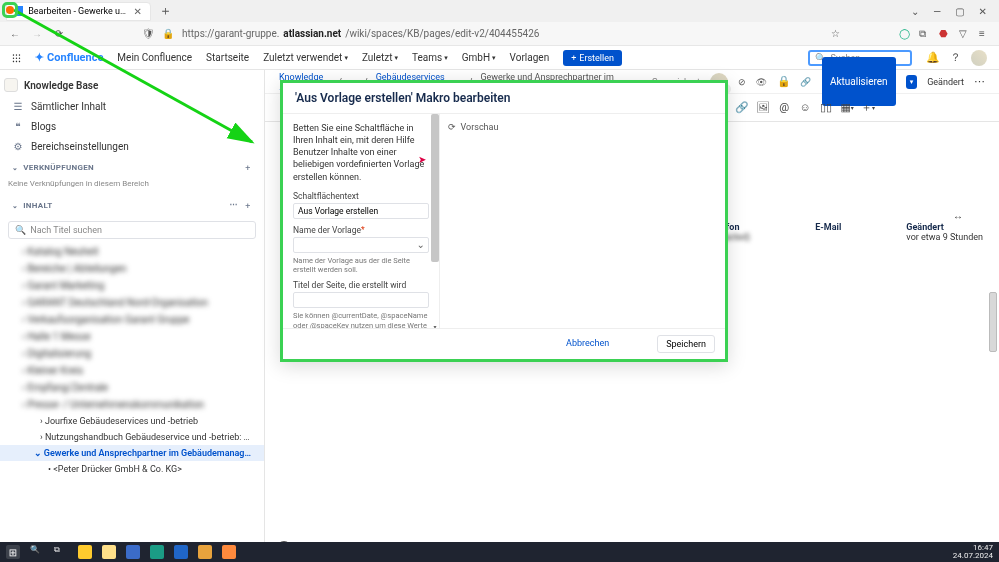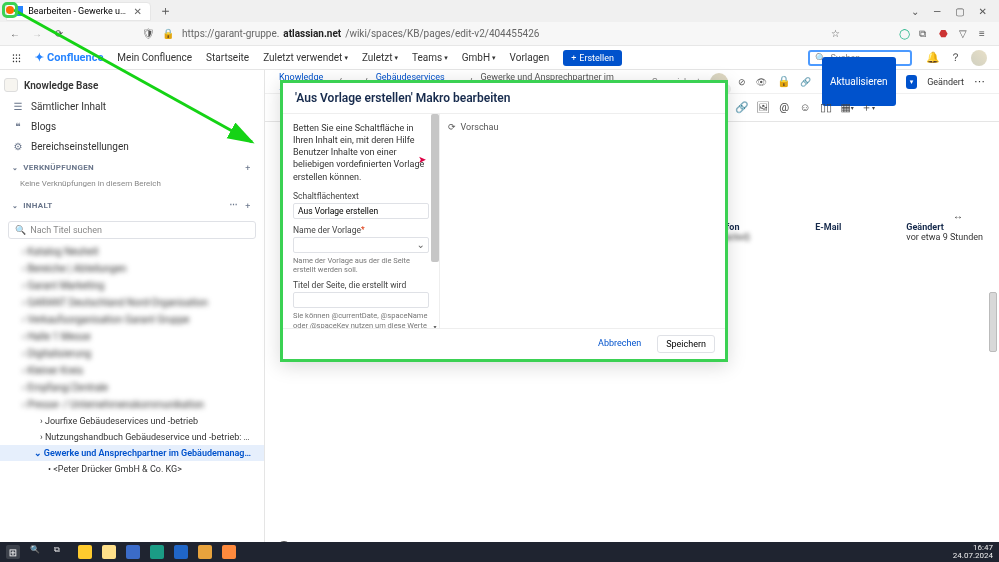--- a/index.html
+++ b/index.html
@@ -32,21 +32,21 @@
     
     .main { display:flex; height:493px; background:#fff; }
     .sidebar { width:265px; border-right:1px solid #e5e5e5; display:flex; flex-direction:column; font-size:10px; color:#333; }
     .space-head { display:flex; align-items:center; gap:6px; padding:8px 4px 4px; }
     .space-head .icon { width:14px; height:14px; background:#f7f5f0; border:1px solid #ddd; border-radius:3px; }
     .space-head .name { font-weight:600; font-size:10px; }
     .sb-item { display:flex; align-items:center; gap:7px; padding:4px 12px; cursor:pointer; }
     .sb-item .ico { width:12px; height:12px; display:flex; align-items:center; justify-content:center; color:#6b778c; font-size:10px; }
     .sb-section { display:flex; align-items:center; justify-content:space-between; padding:6px 12px; font-size:8px; color:#6b778c; font-weight:700; letter-spacing:.3px; }
     .sb-section .exp { display:flex; gap:5px; align-items:center; }
-    .sb-note { padding:0 20px 6px; font-size:8px; color:#888; }
+    .sb-note { padding:0 8px 6px; font-size:8px; color:#888; }
     .sb-search { margin:4px 8px; border:1px solid #dfe1e6; border-radius:3px; padding:3px 6px; font-size:9px; color:#888; display:flex; gap:4px; }
     .tree { flex:1; overflow:auto; }
     .tree-item { padding:3px 12px 3px 22px; white-space:nowrap; overflow:hidden; text-overflow:ellipsis; color:#333; filter:blur(2.5px); cursor:pointer; }
     .tree-item.clear { filter:none; padding-left:34px; font-size:9px; }
     .tree-item.sel { background:#e6effc; color:#0052cc; font-weight:600; }
     .tree-item.child { padding-left:48px; }
     
     .content { flex:1; display:flex; flex-direction:column; position:relative; }
     .breadcrumbbar { height:24px; display:flex; align-items:center; padding:0 14px; gap:8px; font-size:9px; color:#555; border-bottom:1px solid #f0f0f0; }
     .bc-link { color:#0052cc; }
@@ -86,21 +86,21 @@
     .fselect { width:100%; border:1px solid #dfe1e6; border-radius:2px; padding:2px 4px; margin-top:2px; font-size:8.5px; background:#fff; height:16px; position:relative; }
     .fselect:after { content:"⌄"; position:absolute; right:3px; top:1px; font-size:10px; color:#666; }
     .fhelp { font-size:7.5px; color:#777; margin-top:3px; line-height:1.25; }
     .modal-left-scroll { position:absolute; right:0; top:0; width:8px; height:100%; }
     .modal-left-scroll .thumb { position:absolute; top:0; width:8px; height:148px; background:#c6c6c6; border-radius:2px; }
     .modal-left-scroll .arrow { position:absolute; width:8px; height:8px; font-size:6px; display:flex; align-items:center; justify-content:center; color:#666; }
     .modal-right { flex:1; display:flex; align-items:flex-start; gap:5px; padding:8px; font-size:9px; color:#555; }
     .modal-footer { border-top:1px solid #eee; padding:6px 10px; display:flex; justify-content:flex-end; gap:8px; font-size:9px; }
     .fbtn { padding:3px 8px; border-radius:3px; cursor:pointer; }
     .fbtn.cancel { color:#0052cc; }
-    .fbtn.save { border:1px solid #dfe1e6; }
+    .fbtn.save { border:1px solid #dfe1e6;margin-left:32px; }
     .pointer { position:absolute; left:418px; top:154px; font-size:10px; color:#d04; z-index:5; }
     
     .arrow-svg { position:absolute; left:0; top:0; pointer-events:none; z-index:20; }
     
     .taskbar { position:absolute; left:0; bottom:0; right:0; height:20px; background:#1f2430; display:flex; align-items:center; padding:0 6px; gap:10px; font-size:8px; color:#eee; }
     .tb-ico { width:14px; height:14px; border-radius:2px; }
     .tb-ico.win { background:#ffffff22; color:#fff; display:flex; align-items:center; justify-content:center; font-size:10px; }
     .clock { margin-left:auto; text-align:right; line-height:1.05; font-size:8px; }
     .corner-mark { position:absolute; left:2px; top:2px; width:16px; height:16px; border:3px solid #3bd153; border-radius:5px; z-index:30; }
     .corner-mark .dot { width:8px; height:8px; background:#ff6b00; border-radius:50%; margin:1px; }

